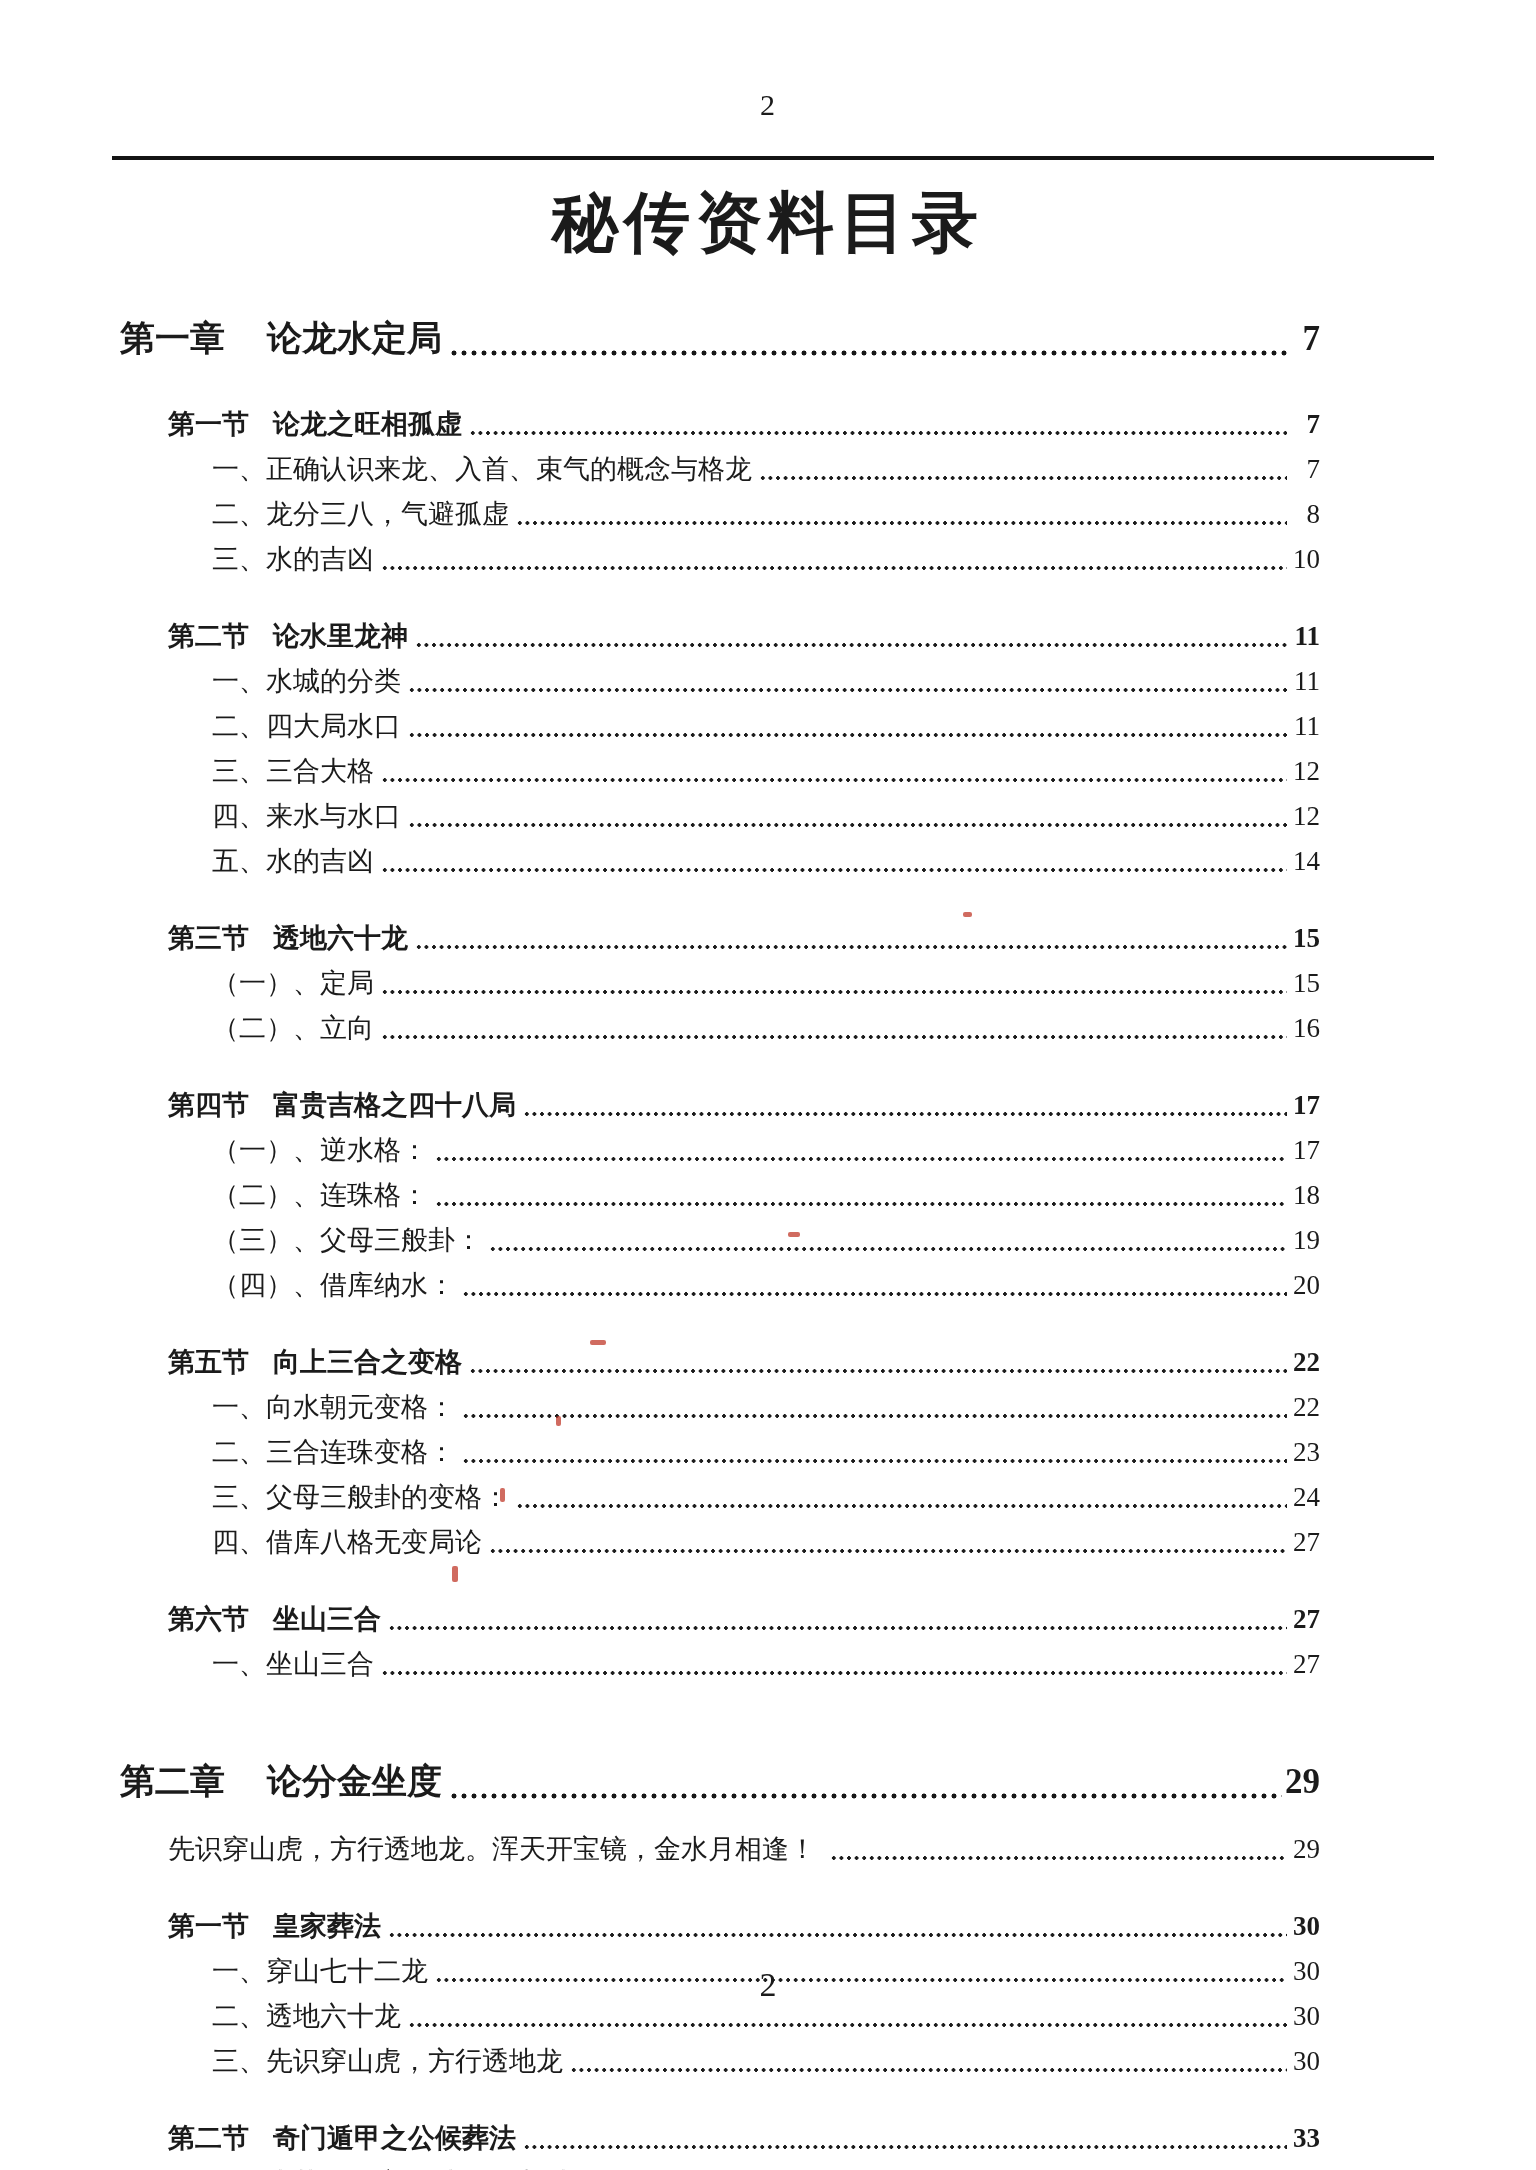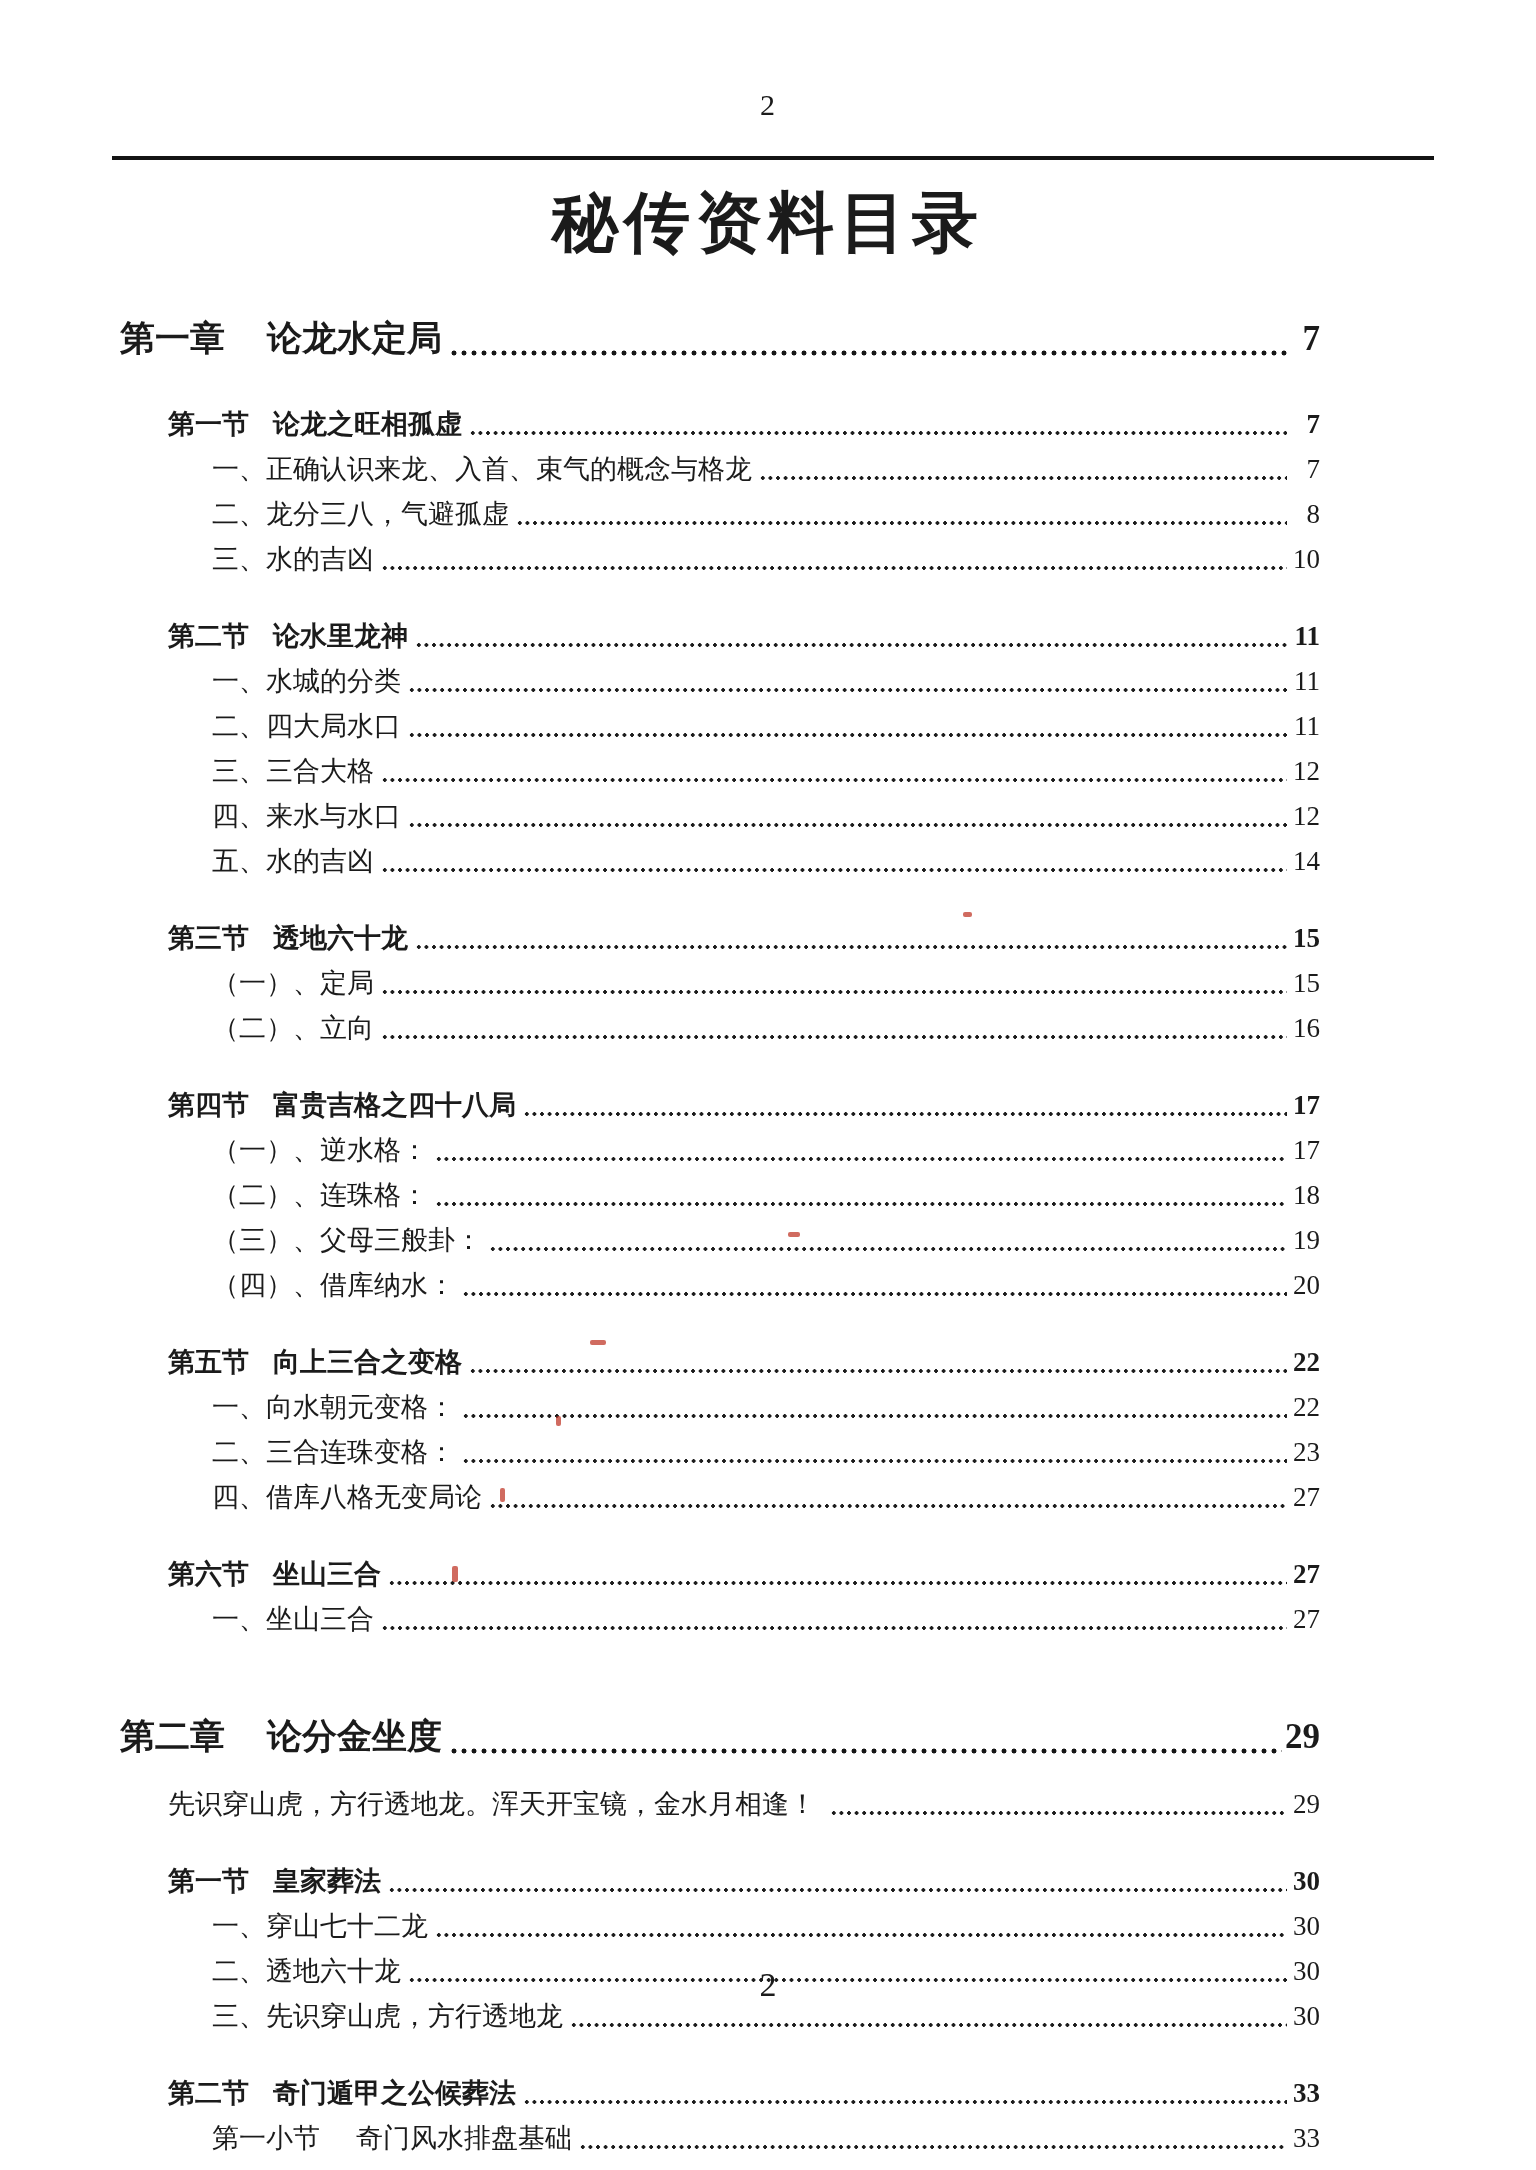--- a/index.html
+++ b/index.html
@@ -271,20 +271,26 @@
       <span class="pg">22</span>
     </div>
       <div class="row lvl-item">
 
       <span class="ttl">二、三合连珠变格：</span>
       <span class="dots"></span>
       <span class="pg">23</span>
     </div>
       <div class="row lvl-item">
 
+      <span class="ttl">三、父母三般卦的变格：</span>
+      <span class="dots"></span>
+      <span class="pg">24</span>
+    </div>
+      <div class="row lvl-item">
+
       <span class="ttl">四、借库八格无变局论</span>
       <span class="dots"></span>
       <span class="pg">27</span>
     </div>
       <div class="row lvl-section">
       <span class="lbl">第六节</span>
       <span class="ttl">坐山三合</span>
       <span class="dots"></span>
       <span class="pg">27</span>
     </div>

